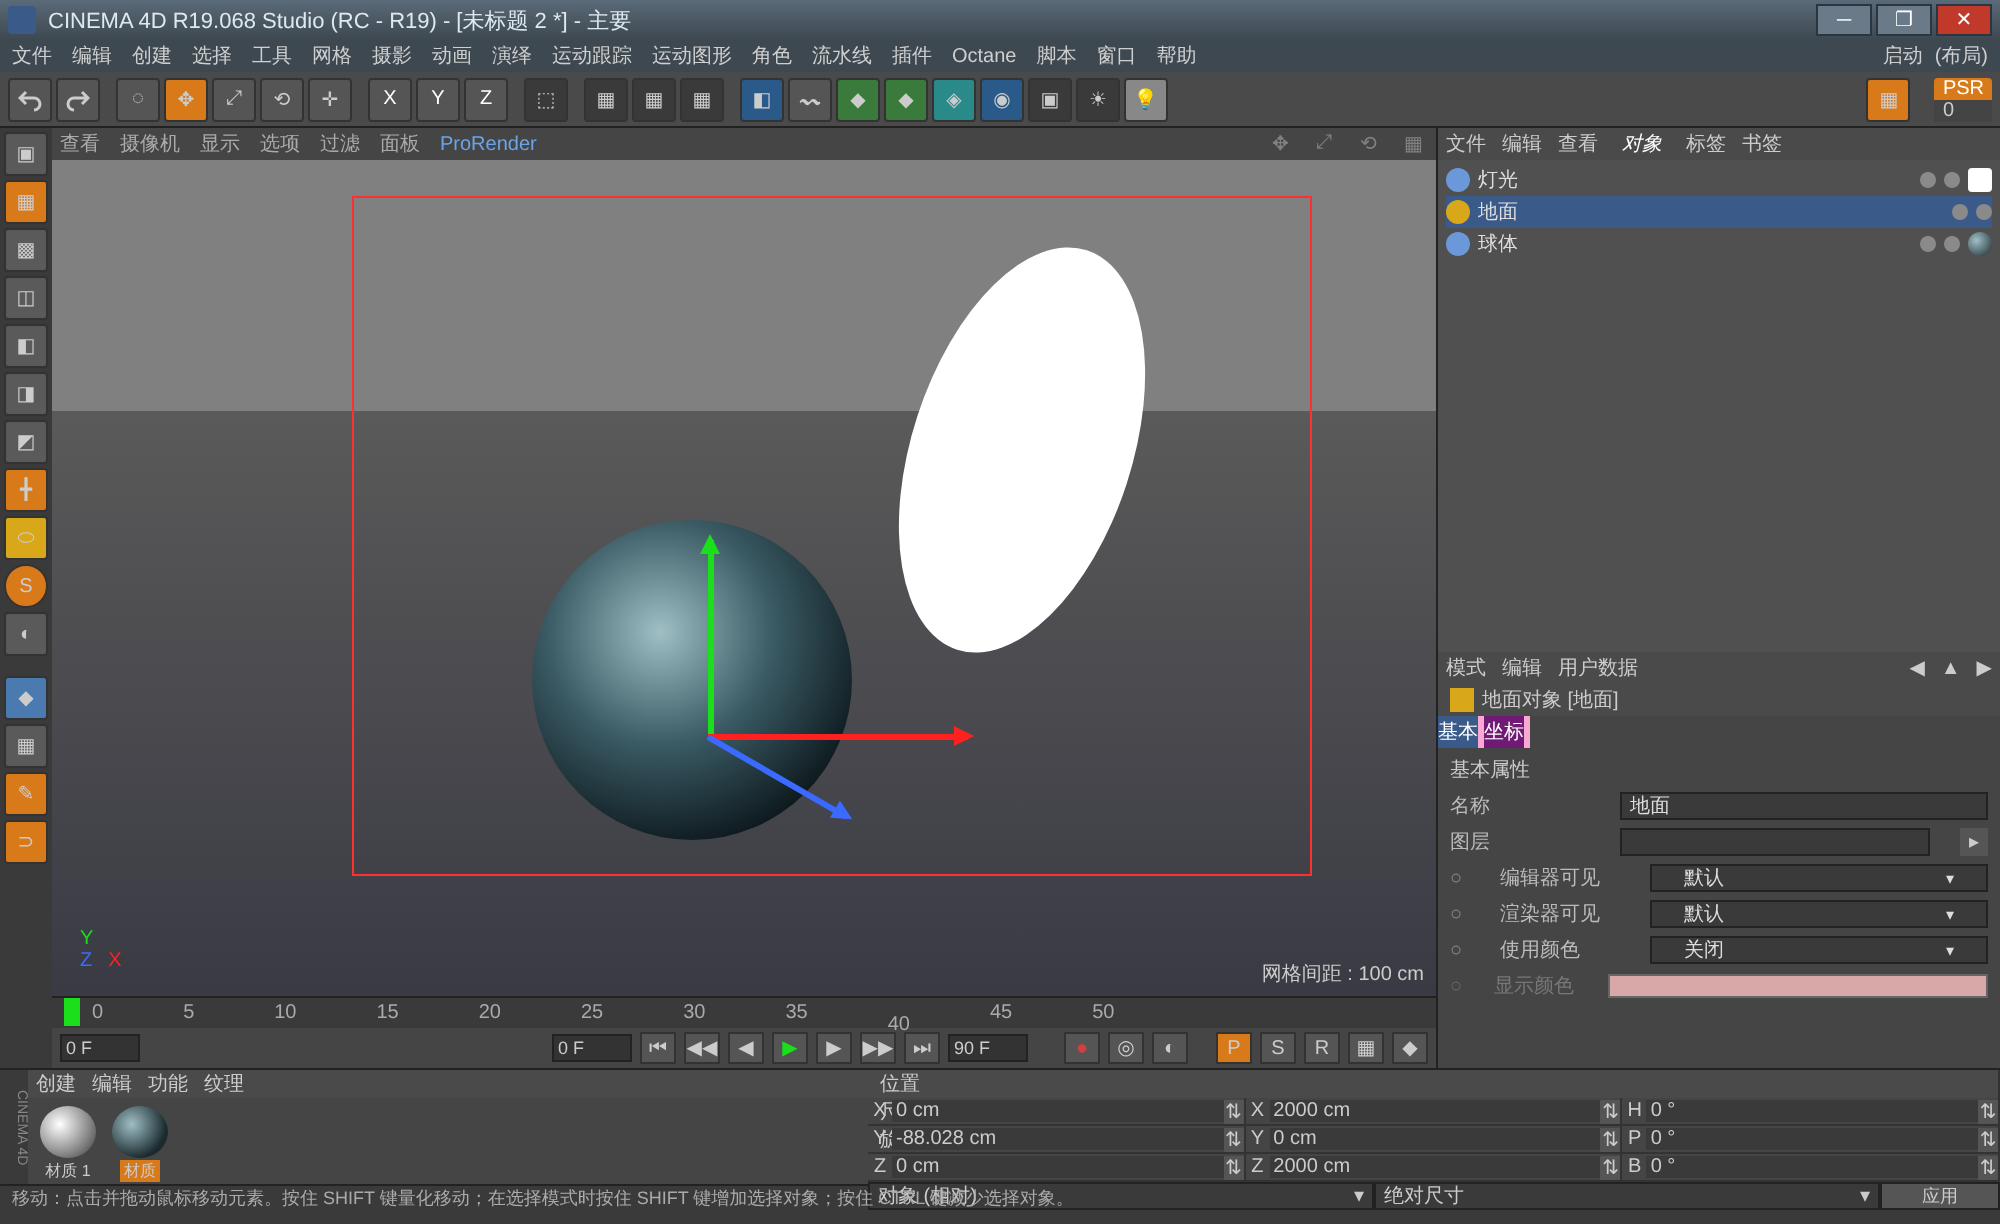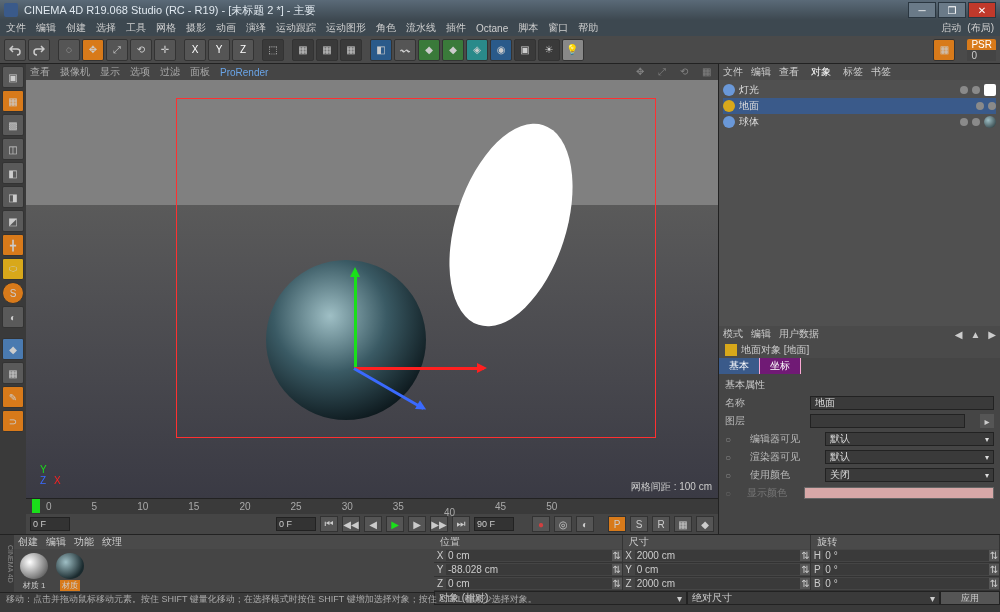--- a/index.html
+++ b/index.html
@@ -65,61 +65,61 @@
 .timeline { height: 16px; background: #3a3a3a; border-top: 1px solid #222; position: relative; display: flex; align-items: center; padding: 0 6px; font-size: 9px; color: #aaa; }
 .timeline .cursor { position: absolute; left: 6px; top: 0; width: 8px; height: 14px; background: #1adf1a; }
 .playbar { height: 20px; background: #454545; display: flex; align-items: center; padding: 0 4px; gap: 4px; }
 .playbar .fval { width: 40px; height: 14px; background: #333; border: 1px solid #222; color: #ccc; font-size: 9px; display: flex; align-items: center; padding: 0 2px; }
 .playbar .pbtn { width: 18px; height: 16px; background: #555; border: 1px solid #333; display: flex; align-items: center; justify-content: center; color: #ccc; }
 .playbar .pbtn.green { color: #1adf1a; }
 
 
 .rightpanel { width: 282px; background: #454545; display: flex; flex-direction: column; border-left: 1px solid #222; }
 .panelhead { height: 16px; background: #4a4a4a; display: flex; align-items: center; padding: 0 4px; gap: 8px; color: #ccc; font-size: 10px; }
-.panelhead .tab { padding: 0 4px; }
+.panelhead .tab { padding: 0 4px; font-style: italic; }
 .panelhead .tab.active { color: #fff; }
 .objlist { flex: 0 0 246px; background: #505050; padding: 2px 4px; }
 .objrow { display: flex; align-items: center; height: 16px; gap: 4px; }
 .objrow .ico { width: 12px; height: 12px; border-radius: 50%; }
 .objrow .ico.scene { background: #6a98d8; }
 .objrow .ico.plane { background: #d8a81a; }
 .objrow .ico.sph { background: #6a98d8; }
 .objrow .name { flex: 1; color: #ddd; }
 .objrow .dot { width: 8px; height: 8px; border-radius: 50%; }
 .objrow .dot.g { background: #8a8a8a; }
 .objrow .tag { width: 12px; height: 12px; background: #fff; border-radius: 2px; }
 
 .attrs { flex: 1; background: #454545; display: flex; flex-direction: column; }
 .attrhead { height: 16px; background: #4a4a4a; display: flex; align-items: center; gap: 8px; padding: 0 4px; color: #ccc; font-size: 10px; }
 .attrtitle { height: 16px; background: #4a4a4a; padding: 0 6px; color: #ccc; display: flex; align-items: center; font-size: 10px; }
 .attrtabs { height: 16px; display: flex; }
-.attrtabs .at { padding: 0 10px; background: #3a5a8a; color: #fff; border-right: 1px solid #f9a8d4; display: flex; align-items: center; font-size: 10px; }
+.attrtabs .at { padding: 0 0; background: #3a5a8a; color: #fff; border-right: 3px solid #f9a8d4; display: flex; align-items: center; font-size: 10px; }
 .attrtabs .at.sec { background: #701a75; }
 .attrsection { padding: 2px 6px; }
 .attrsection .sectitle { color: #ccc; font-size: 10px; padding: 2px 0; }
 .attrrow { display: flex; align-items: center; height: 18px; gap: 15px; }
 .attrrow .lbl { width: 70px; color: #bbb; font-size: 10px; }
 .attrrow .val { flex: 1; height: 14px; background: #3a3a3a; border: 1px solid #222; color: #ddd; padding: 0 4px; display: flex; align-items: center; font-size: 10px; }
-.attrrow .sel { flex: 1; height: 14px; background: #3a3a3a; border: 1px solid #222; color: #ddd; padding: 0 4px; display: flex; align-items: center; font-size: 10px; }
+.attrrow .sel { flex: 1; height: 14px; background: #3a3a3a; border: 1px solid #222; color: #ddd; padding: 0 16px; display: flex; align-items: center; font-size: 10px; }
 .attrrow .sel::after { content: "▾"; margin-left: auto; font-size: 8px; }
 .colorbox { width: 100%; height: 12px; background: linear-gradient(90deg, #d8a8a8, #d8a8a8); border: 1px solid #666; }
 
 
 .bottomstrip { height: 58px; background: #454545; display: flex; border-top: 1px solid #222; }
 .matarea { width: 420px; display: flex; flex-direction: column; }
 .mattabs { height: 14px; background: #4a4a4a; display: flex; align-items: center; gap: 8px; padding: 0 4px; font-size: 10px; color: #ccc; }
 .matlist { flex: 1; display: flex; gap: 4px; padding: 4px; }
 .matball { width: 32px; height: 38px; display: flex; flex-direction: column; align-items: center; gap: 1px; }
 .matball .ball { width: 28px; height: 28px; border-radius: 50%; background: radial-gradient(circle at 35% 35%, #fff, #888 60%, #333); }
 .matball .ball.dark { background: radial-gradient(circle at 35% 35%, #9fbfc5, #1a2a2e 70%); }
 .matball .lbl { font-size: 8px; color: #ccc; background: #d87a1a; padding: 0 2px; }
 .matball .lbl.plain { background: transparent; }
 
 .coordarea { flex: 1; display: flex; flex-direction: column; }
-.coordhead { height: 14px; background: #4a4a4a; display: flex; font-size: 10px; color: #ccc; }
+.coordhead { height: 14px; background: #4a4a4a; display: flex; font-size: 10px; color: #ccc; flex-direction: column; }
 .coordhead .ch { flex: 1; padding: 0 6px; border-right: 1px solid #333; }
 .coordgrid { flex: 1; display: flex; flex-direction: column; }
 .coordrow { display: flex; height: 14px; }
 .coordrow .cc { flex: 1; display: flex; align-items: center; font-size: 9px; color: #ccc; border-right: 1px solid #333; border-bottom: 1px solid #333; }
 .coordrow .cc .ax { width: 12px; text-align: center; }
 .coordrow .cc .num { flex: 1; background: #3a3a3a; padding: 0 2px; }
 .coordrow .cc .spin { width: 10px; background: #555; text-align: center; }
 .coordfoot { display: flex; height: 14px; }
 .coordfoot .sel { flex: 1; background: #3a3a3a; border: 1px solid #222; color: #ccc; font-size: 9px; display: flex; align-items: center; padding: 0 4px; }
 .coordfoot .btn { width: 60px; background: #555; border: 1px solid #222; color: #ccc; font-size: 9px; display: flex; align-items: center; justify-content: center; }

